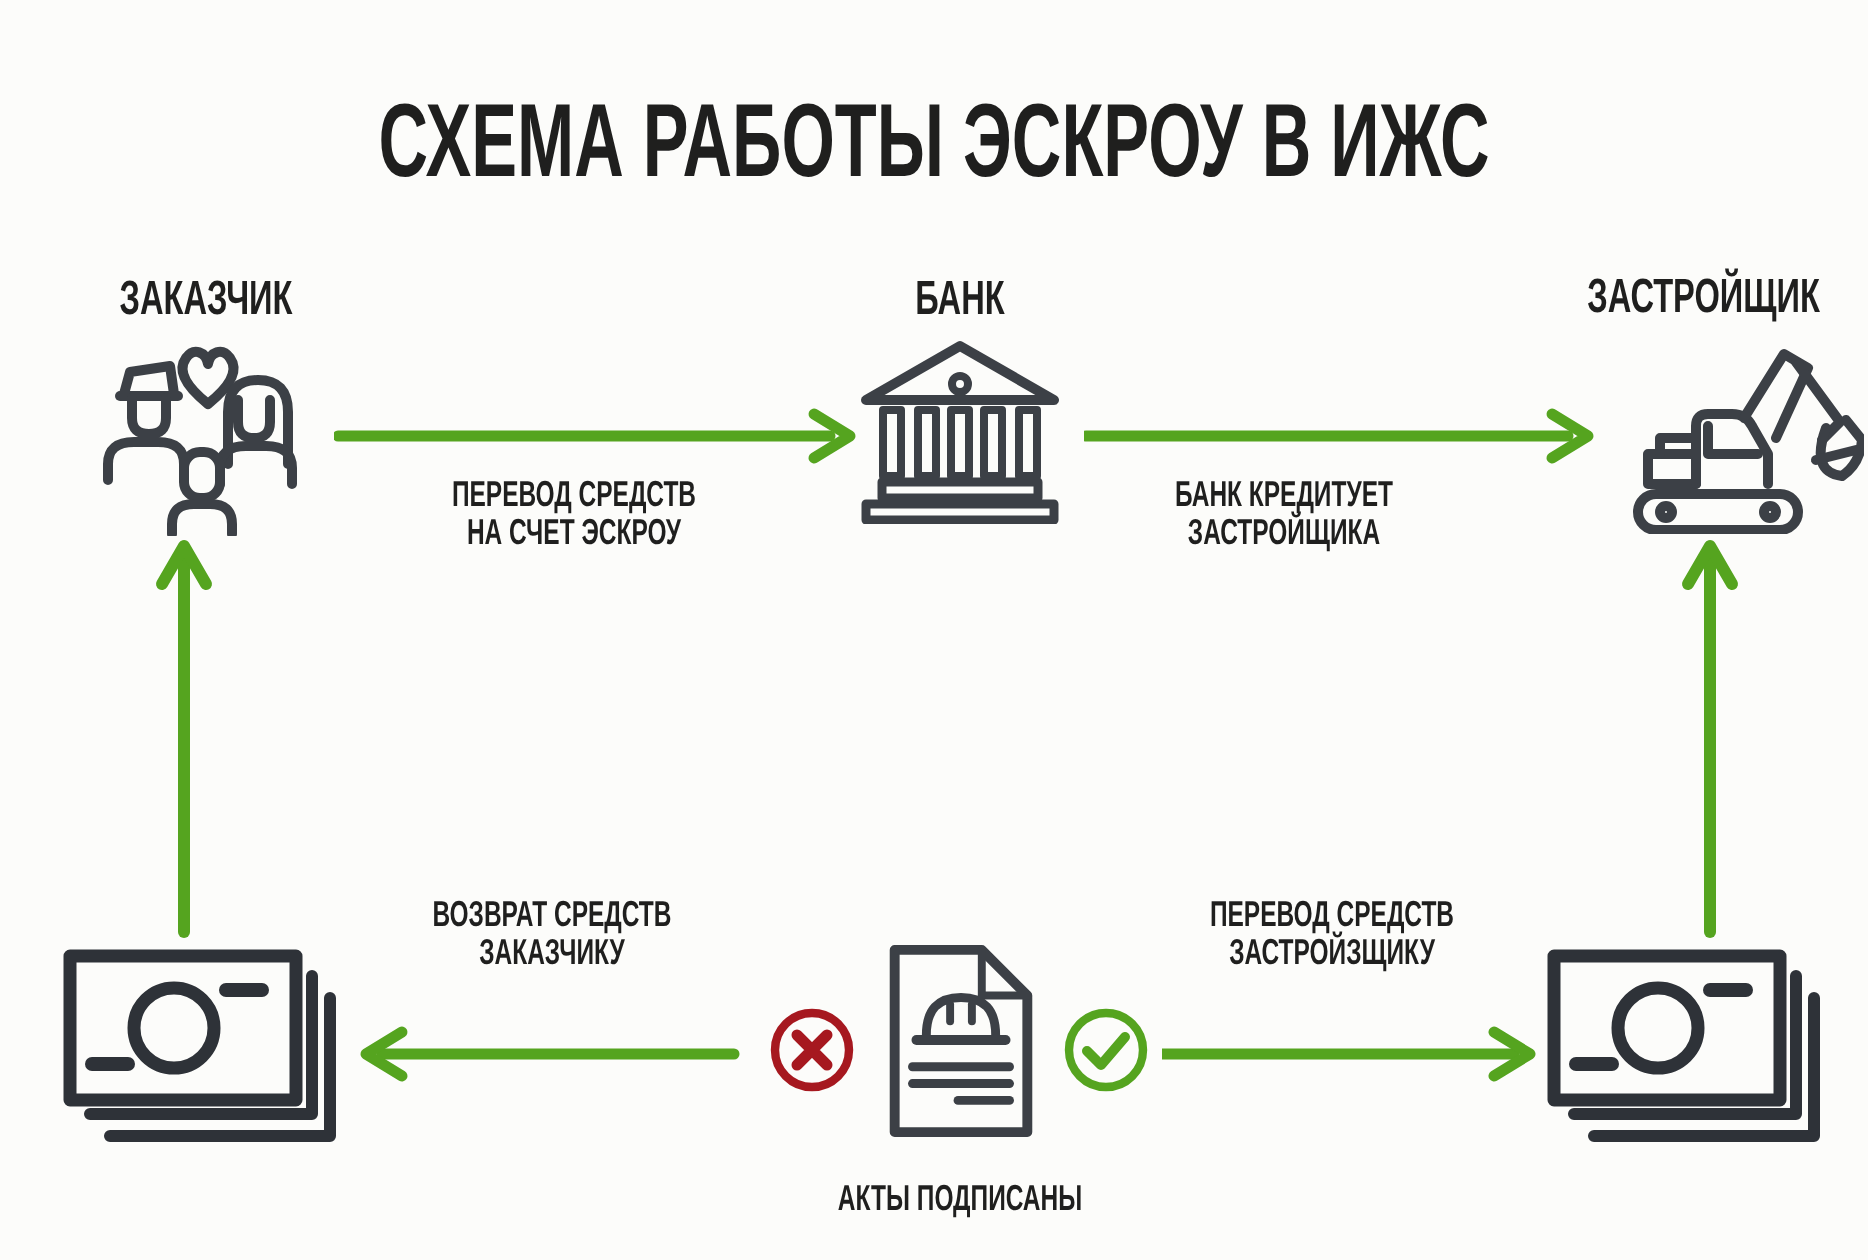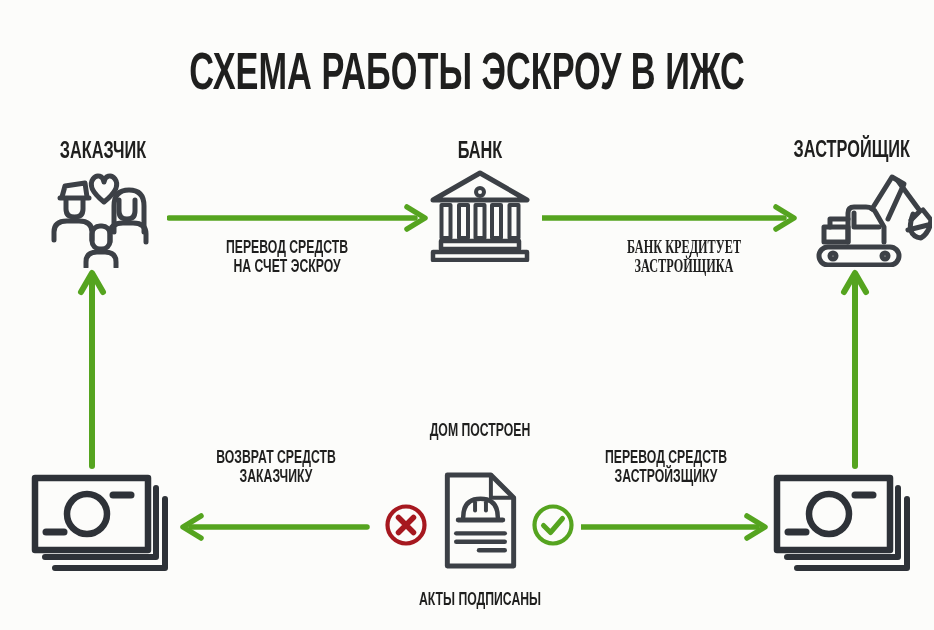--- a/index.html
+++ b/index.html
@@ -104,21 +104,21 @@
         <path d="M234 5 L252 16 L234 27"></path>
       </g>
     </svg>
   </div>
 
   <div class="t flow-label" style="top:238px; left:167px; width:240px;">
     <span class="cx">ПЕРЕВОД СРЕДСТВ</span>
     <span class="cx">НА СЧЕТ ЭСКРОУ</span>
   </div>
 
-  <div class="t flow-label" style="top:238px; left:564px; width:240px;font-family:Liberation Serif, serif;">
+  <div class="t flow-label" style="top:238px; left:522px; width:240px;">
     <span class="cx">БАНК КРЕДИТУЕТ</span>
     <span class="cx">ЗАСТРОЙЩИКА</span>
   </div>
 
   <div class="abs" style="left:76px; top:268px;">
     <svg width="32" height="202" viewBox="0 0 32 202">
       <g fill="none" stroke="#55a41f" stroke-width="6" stroke-linecap="round" stroke-linejoin="round">
         <line x1="16" y1="198" x2="16" y2="12"></line>
         <path d="M5 24 L16 5 L27 24"></path>
       </g>
@@ -127,23 +127,20 @@
 
   <div class="abs" style="left:839px; top:268px;">
     <svg width="32" height="202" viewBox="0 0 32 202">
       <g fill="none" stroke="#55a41f" stroke-width="6" stroke-linecap="round" stroke-linejoin="round">
         <line x1="16" y1="198" x2="16" y2="12"></line>
         <path d="M5 24 L16 5 L27 24"></path>
       </g>
     </svg>
   </div>
 
-  <div class="t flow-label" style="top:421px; left:360px; width:240px;">
-    <span class="cx">ДОМ ПОСТРОЕН</span>
-  </div>
 
   <div class="abs" style="left:442px; top:471px;">
     <svg width="77" height="99" viewBox="0 0 77 100">
       <g fill="none" stroke="#3c4046" stroke-linejoin="round" stroke-linecap="round">
         <path d="M5 4 H49 L72 27 V96 H5 Z" stroke-width="5"></path>
         <path d="M49 4 V27 H72" stroke-width="4"></path>
         <path d="M21 47 Q21 28 38.5 28 Q56 28 56 47" stroke-width="4.5"></path>
         <line x1="16" y1="49.5" x2="61" y2="49.5" stroke-width="5"></line>
         <path d="M33 31.5 V40" stroke-width="4"></path>
         <path d="M44 31.5 V40" stroke-width="4"></path>

